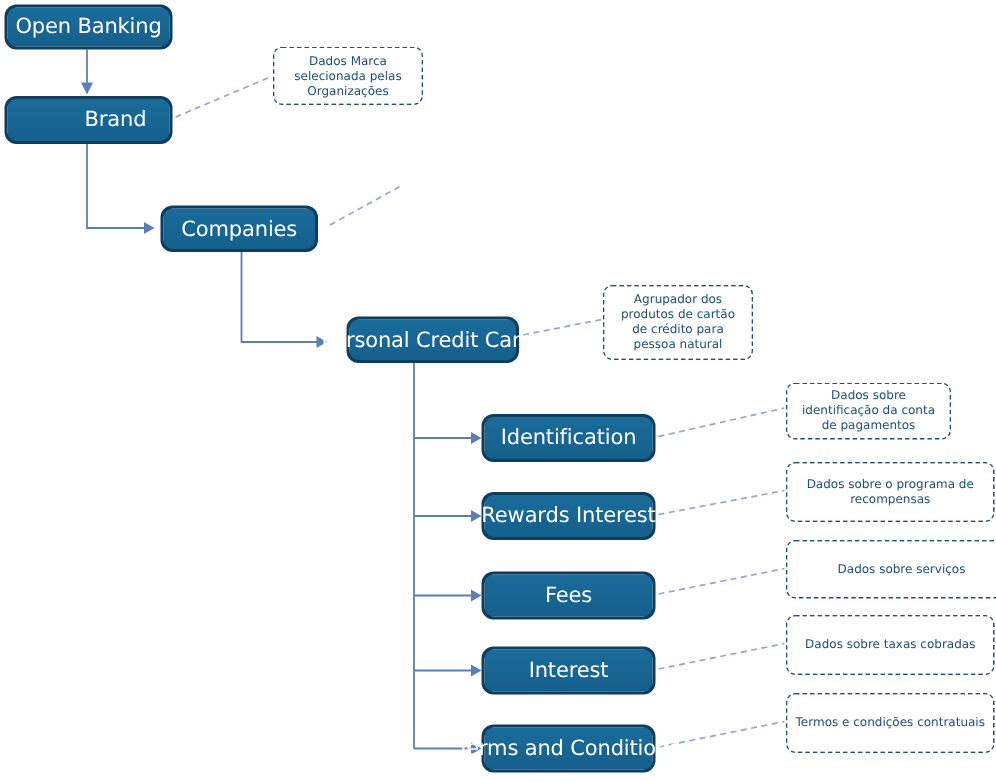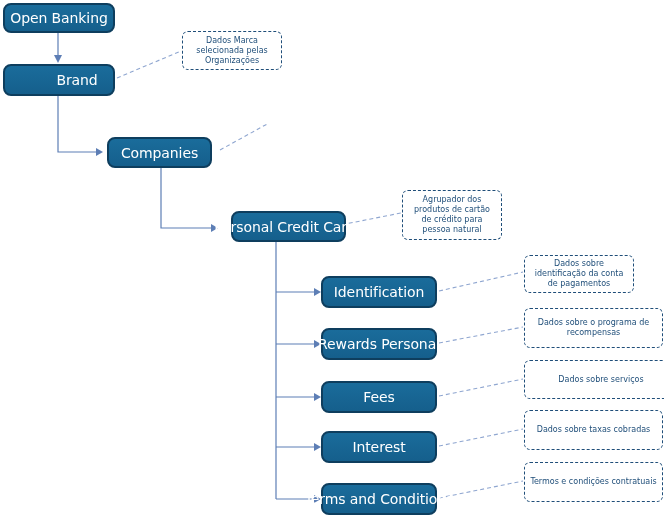--- a/index.html
+++ b/index.html
@@ -124,21 +124,21 @@
   <div class="node" style="left:3px; top:3px; width:112px; height:30px;">Open Banking</div>
 
   <div class="node" style="left:3px; top:64px; width:112px; height:32px;padding-left:36px;">Brand</div>
 
   <div class="node" style="left:107px; top:137px; width:105px; height:31px;">Companies</div>
 
   <div class="node" style="left:218px; top:211px; width:115px; height:31px;margin-left:13px;">Personal Credit Cards</div>
 
   <div class="node" style="left:321px; top:276px; width:116px; height:32px;">Identification</div>
 
-  <div class="node" style="left:321px; top:328px; width:116px; height:32px;">Rewards Personal</div>
+  <div class="node" style="left:321px; top:328px; width:116px; height:32px;">Rewards Interest</div>
 
   <div class="node" style="left:321px; top:381px; width:116px; height:32px;">Fees</div>
 
   <div class="node" style="left:321px; top:431px; width:116px; height:32px;">Interest</div>
 
   <div class="node" style="left:321px; top:483px; width:116px; height:32px;">Terms and Conditions</div>
 
   <div class="annotation" style="left:182px; top:31px; width:100px; height:39px;">Dados Marca selecionada pelas Organizações</div>
 
 

